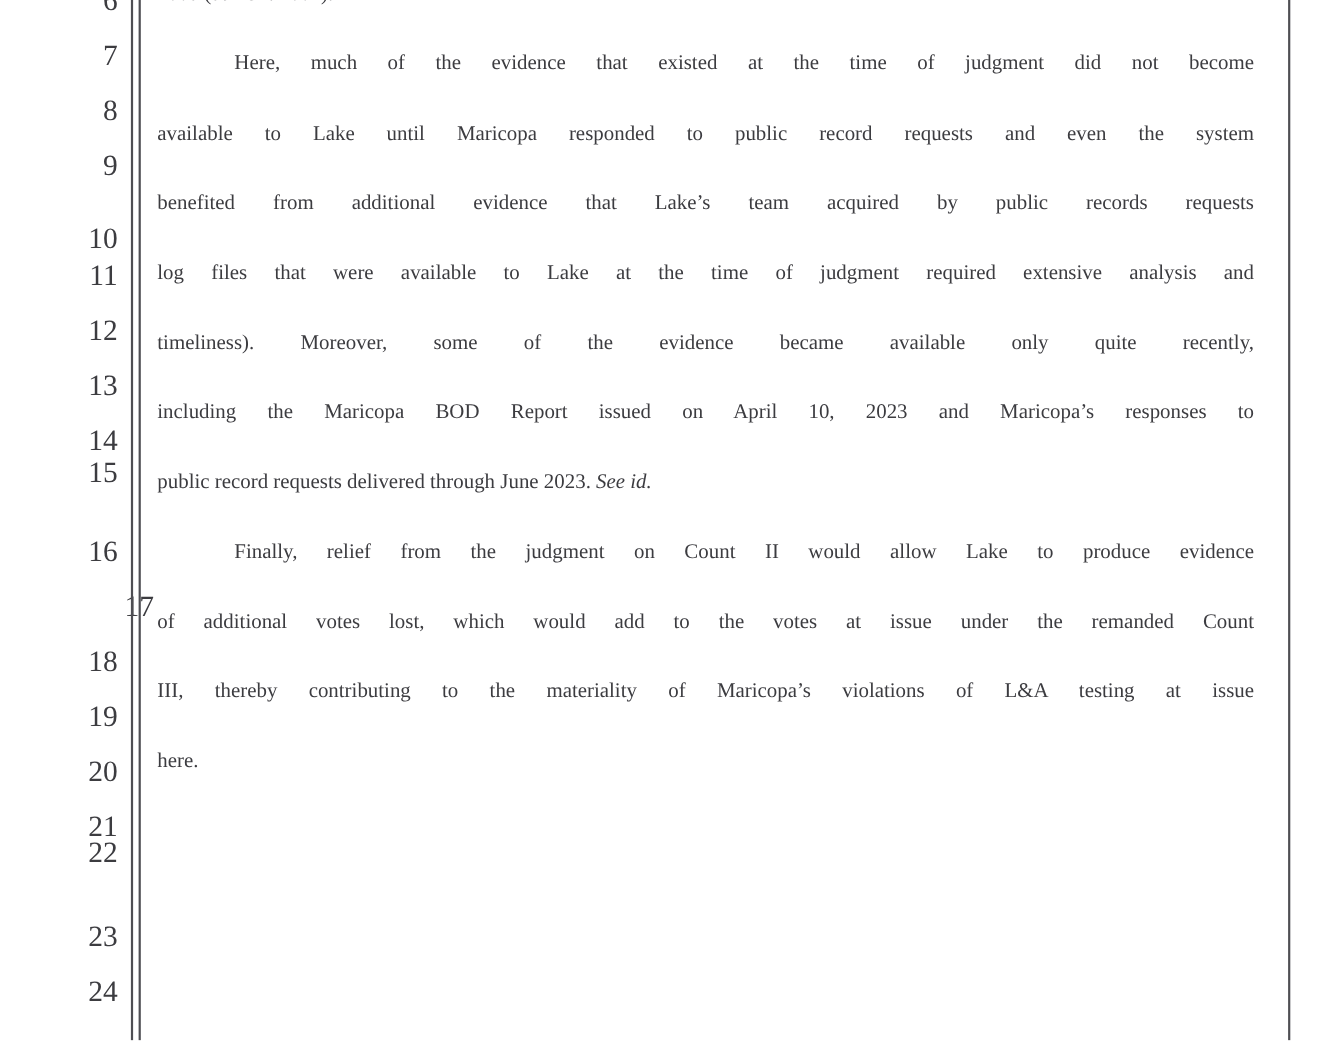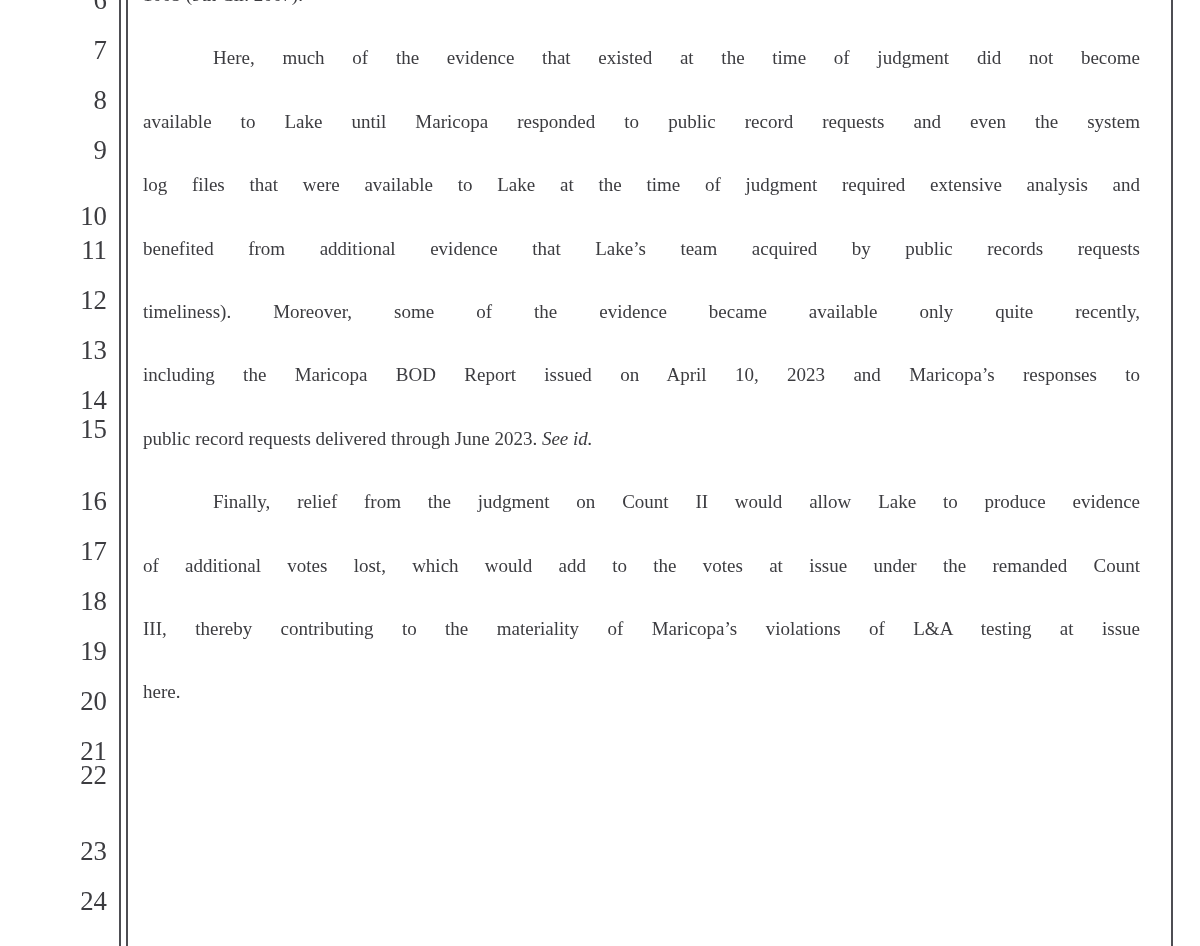--- a/index.html
+++ b/index.html
@@ -88,36 +88,36 @@
       <div class="line-number" style="top: 37.06px;">7</div>
       <div class="line-number" style="top: 87.12px;">8</div>
       <div class="line-number" style="top: 137.18px;">9</div>
       <div class="line-number" style="top: 203px;">10</div>
       <div class="line-number" style="top: 237.3px;">11</div>
       <div class="line-number" style="top: 287.36px;">12</div>
       <div class="line-number" style="top: 337.42px;">13</div>
       <div class="line-number" style="top: 387.48px;">14</div>
       <div class="line-number" style="top: 416px;">15</div>
       <div class="line-number" style="top: 487.6px;">16</div>
-      <div class="line-number" style="top: 537.66px;">17</div>
+      <div class="line-number" style="top: 537.66px; padding-left: 33px;">17</div>
       <div class="line-number" style="top: 587.72px;">18</div>
       <div class="line-number" style="top: 637.78px;">19</div>
       <div class="line-number" style="top: 687.84px;">20</div>
       <div class="line-number" style="top: 737.9px;">21</div>
       <div class="line-number" style="top: 762px; text-align: right;">22</div>
       <div class="line-number" style="top: 838.02px;">23</div>
       <div class="line-number" style="top: 888.08px;">24</div>
     </div>
   <div class="double-rule"></div>
   <div class="body-text" id="doc-body">
       <div class="doc-line"><span>1005 (9th Cir. 2007).</span></div>
       <div class="doc-line just indent"><span>Here, much of the evidence that existed at the time of judgment did not become</span></div>
       <div class="doc-line just"><span>available to Lake until Maricopa responded to public record requests and even the system</span></div>
+      <div class="doc-line just"><span>benefited from additional evidence that Lake’s team acquired by public records requests</span></div>
       <div class="doc-line just"><span>log files that were available to Lake at the time of judgment required extensive analysis and</span></div>
-      <div class="doc-line just"><span>benefited from additional evidence that Lake’s team acquired by public records requests</span></div>
       <div class="doc-line just"><span>timeliness). Moreover, some of the evidence became available only quite recently,</span></div>
       <div class="doc-line just"><span>including the Maricopa BOD Report issued on April 10, 2023 and Maricopa’s responses to</span></div>
       <div class="doc-line"><span>public record requests delivered through June 2023. </span><span class="it">See id.</span></div>
       <div class="doc-line just indent"><span>Finally, relief from the judgment on Count II would allow Lake to produce evidence</span></div>
       <div class="doc-line just"><span>of additional votes lost, which would add to the votes at issue under the remanded Count</span></div>
       <div class="doc-line just"><span>III, thereby contributing to the materiality of Maricopa’s violations of L&amp;A testing at issue</span></div>
       <div class="doc-line"><span>here.</span></div>
     </div>
   <div class="right-rule"></div>
 </div>

